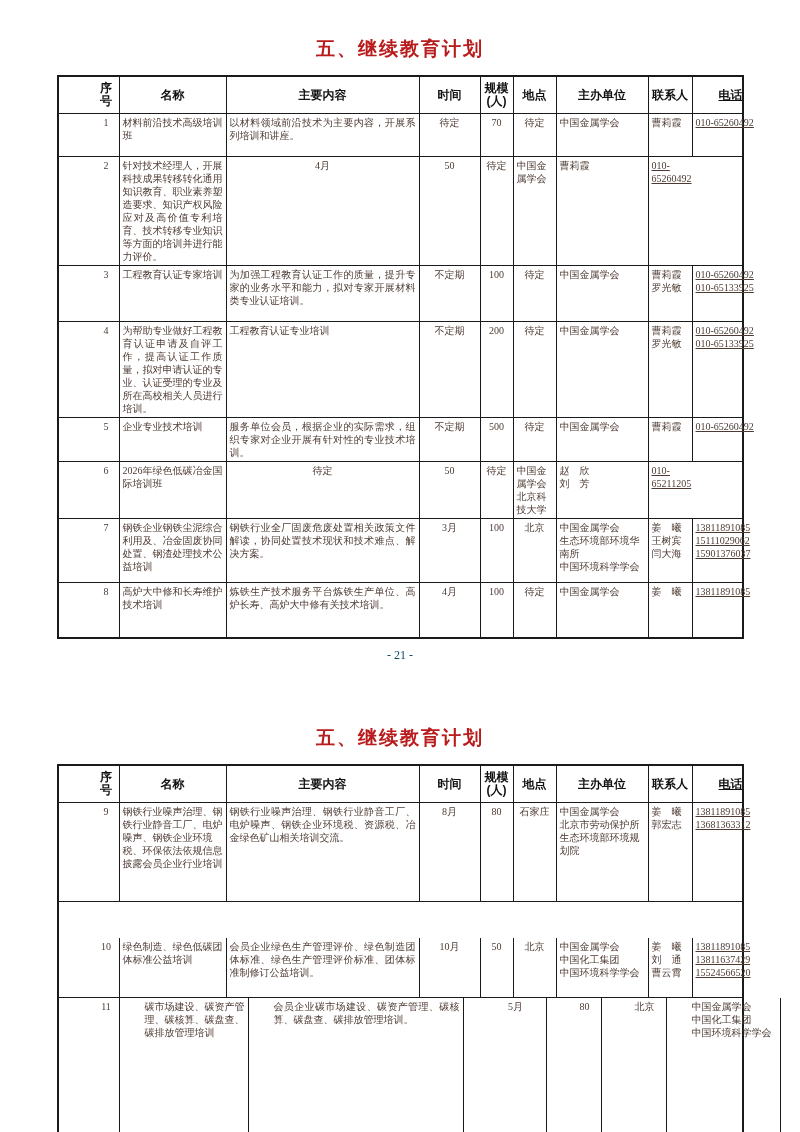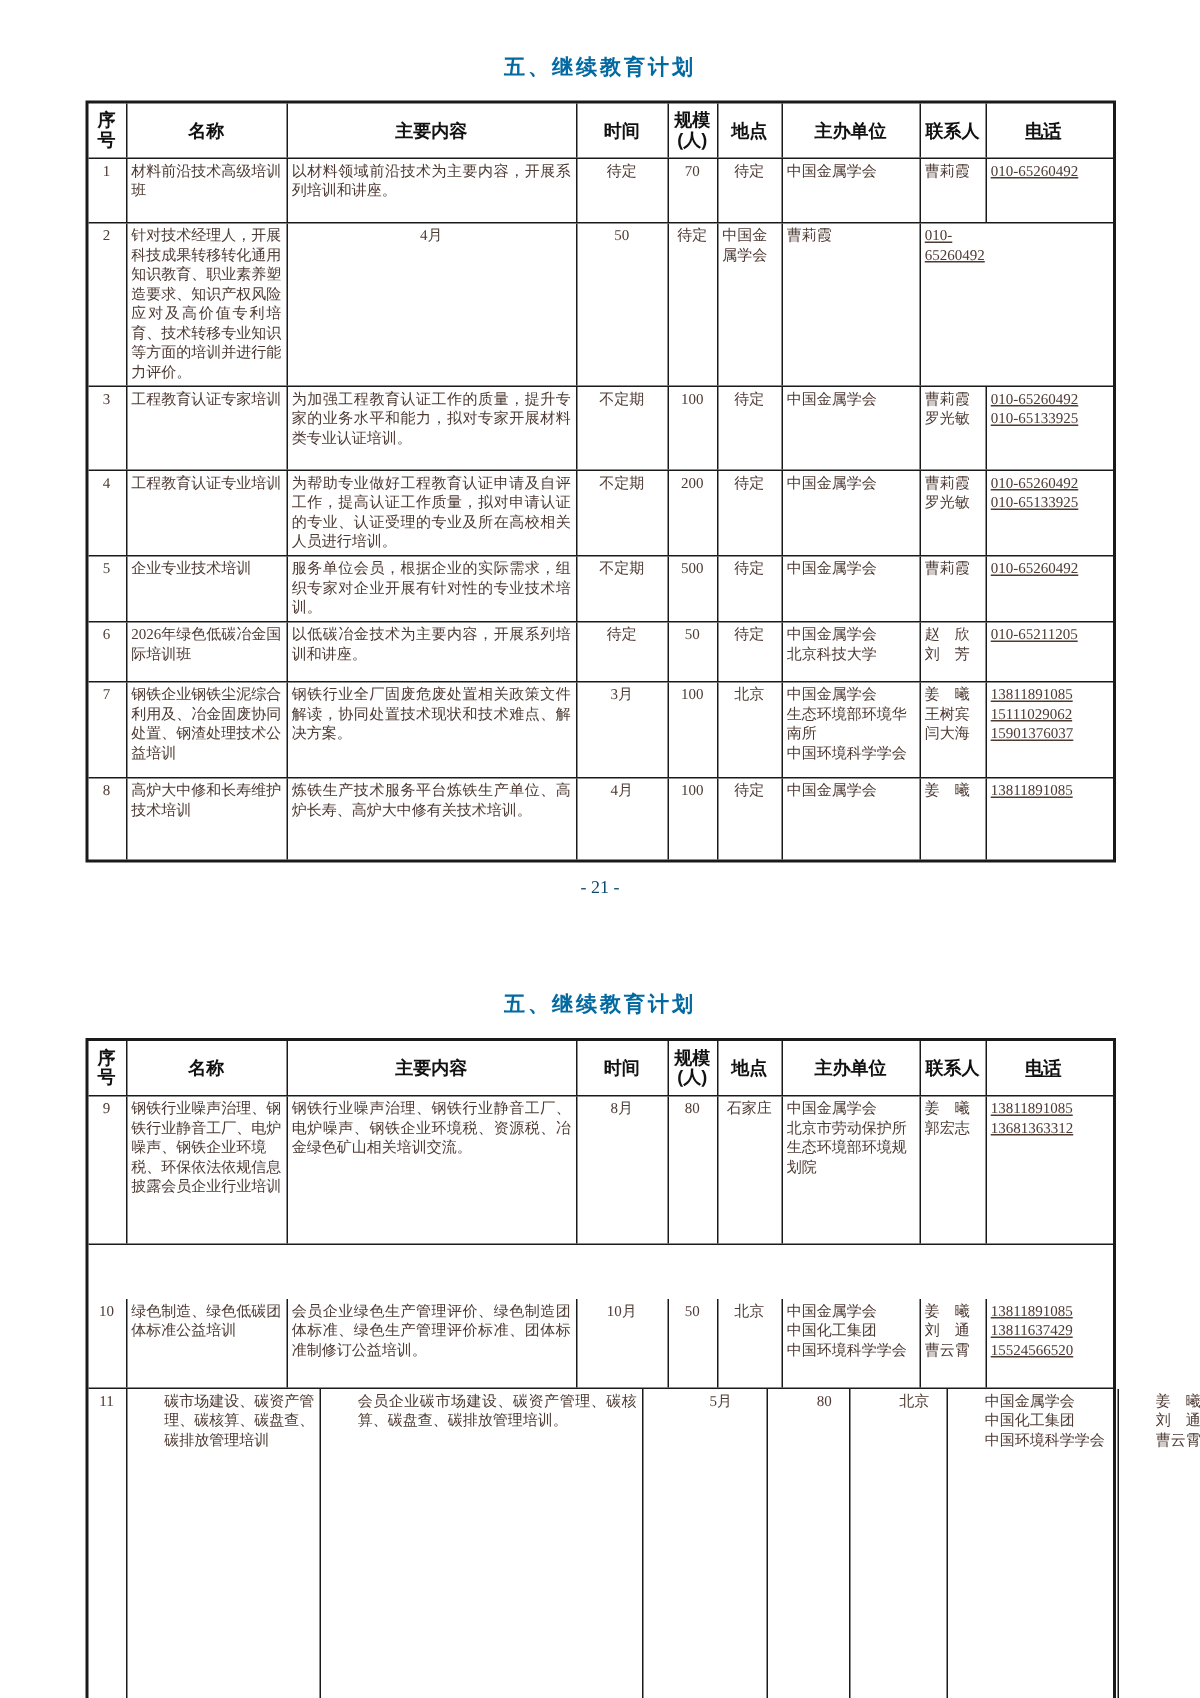--- a/index.html
+++ b/index.html
@@ -6,37 +6,38 @@
   html, body { background: #ffffff; }
   body {
     width: 800px; height: 1132px;
     font-family: "Liberation Serif", serif;
     color: #4d3a33;
     overflow: hidden;
   }
   .page-title {
     font-family: Liberation Sans, sans-serif;
     font-weight: bold;
-    font-size: 14px;
+    font-size: 19px;
     letter-spacing: 2px;
-    color: #0369a1;
+    color: #b91c1c;
     text-align: center;
   }
   .title-1 { margin: 36px 0 13px 0; }
   .title-2 { margin: 62px 0 13px 0; }
   .sched-table {
     width: 687px;
     margin: 0 auto;
     border: 2px solid #1a1a1a;
     background: #ffffff;
   }
   .trow {
     display: grid;
     grid-template-columns: 26px 107px 193px 61px 33px 43px 92px 44px 76px;
     border-bottom: 1px solid #1a1a1a;
+    padding-left: 35px;
   }
   .tbody .trow:last-of-type { border-bottom: none; }
   .cell {
     border-right: 1px solid #1a1a1a;
     padding: 2px 3px;
     font-size: 10px;
     line-height: 13px;
     overflow: hidden;
   }
   .trow .cell:last-child { border-right: none; text-decoration: underline; }
@@ -130,22 +131,22 @@
             <div class="cell c-center">待定</div>
             <div class="cell c-pre">中国金属学会</div>
             <div class="cell c-pre">曹莉霞
 罗光敏</div>
             <div class="cell c-pre">010-65260492
 010-65133925</div>
           </div>
 
           <div class="trow">
             <div class="cell c-center">4</div>
+            <div class="cell c-content">为帮助专业做好工程教育认证申请及自评工作，提高认证工作质量，拟对申请认证的专业、认证受理的专业及所在高校相关人员进行培训。</div>
             <div class="cell">工程教育认证专业培训</div>
-            <div class="cell c-content">为帮助专业做好工程教育认证申请及自评工作，提高认证工作质量，拟对申请认证的专业、认证受理的专业及所在高校相关人员进行培训。</div>
             <div class="cell c-center">不定期</div>
             <div class="cell c-center">200</div>
             <div class="cell c-center">待定</div>
             <div class="cell c-pre">中国金属学会</div>
             <div class="cell c-pre">曹莉霞
 罗光敏</div>
             <div class="cell c-pre">010-65260492
 010-65133925</div>
           </div>
 
@@ -157,21 +158,20 @@
             <div class="cell c-center">500</div>
             <div class="cell c-center">待定</div>
             <div class="cell c-pre">中国金属学会</div>
             <div class="cell c-pre">曹莉霞</div>
             <div class="cell c-pre">010-65260492</div>
           </div>
 
           <div class="trow">
             <div class="cell c-center">6</div>
             <div class="cell">2026年绿色低碳冶金国际培训班</div>
-            <div class="cell c-content">以低碳冶金技术为主要内容，开展系列培训和讲座。</div>
             <div class="cell c-center">待定</div>
             <div class="cell c-center">50</div>
             <div class="cell c-center">待定</div>
             <div class="cell c-pre">中国金属学会
 北京科技大学</div>
             <div class="cell c-pre">赵　欣
 刘　芳</div>
             <div class="cell c-pre">010-65211205</div>
           </div>
 

